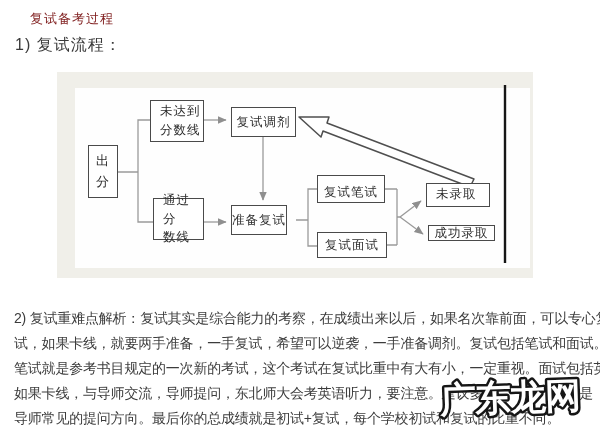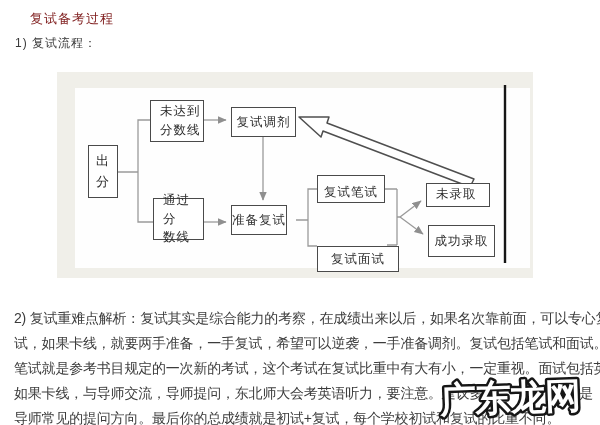--- a/index.html
+++ b/index.html
@@ -8,21 +8,21 @@
     background:#ffffff;
     font-family:"Liberation Sans","DejaVu Sans",sans-serif;
     -webkit-font-smoothing:antialiased;
   }
   .doc-title{
     position:absolute;left:30px;top:10px;
     font-size:13px;color:#7f1d1d;letter-spacing:1px;
   }
   .section-label{
     position:absolute;left:15px;top:35px;
-    font-size:12px;color:#3a3a3a;letter-spacing:1px;
+    font-size:16px;color:#3a3a3a;letter-spacing:1px;
   }
   
   .figure{
     position:absolute;left:57px;top:72px;width:476px;height:206px;
     background:#f0efe9;
   }
   .figure .panel{
     position:absolute;left:18px;top:16px;width:455px;height:180px;
     background:#fefefe;
   }
@@ -37,23 +37,23 @@
   }
   .node span{display:block;}
   .node.center{align-items:center;text-align:center;}
   .node.left{align-items:flex-start;padding-left:9px;text-align:left;}
   .n0{left:31px;top:73px;width:30px;height:53px;font-size:13px;line-height:1.55;}
   .n1{left:93px;top:28px;width:54px;height:42px;}
   .n2{left:96px;top:126px;width:51px;height:42px;}
   .n3{left:174px;top:35px;width:65px;height:30px;}
   .n4{left:174px;top:133px;width:56px;height:30px;}
   .n5{left:260px;top:103px;width:68px;height:28px;justify-content:flex-end;}
-  .n6{left:260px;top:160px;width:82px;height:26px;margin-top:14px;}
+  .n6{left:260px;top:160px;width:70px;height:26px;}
   .n7{left:369px;top:111px;width:64px;height:24px;font-family:Liberation Mono, monospace;}
-  .n8{left:371px;top:153px;width:67px;height:32px;}
+  .n8{left:371px;top:153px;width:67px;height:16px;}
   
   .body-text{
     position:absolute;left:14px;top:306px;width:584px;
     font-size:14px;line-height:25px;color:#3c3c3c;
     letter-spacing:-0.2px;white-space:nowrap;
   }
   .wm-gap{display:inline-block;width:96px;}
   
   .watermark{
     position:absolute;left:428px;top:369px;width:164px;height:56px;

